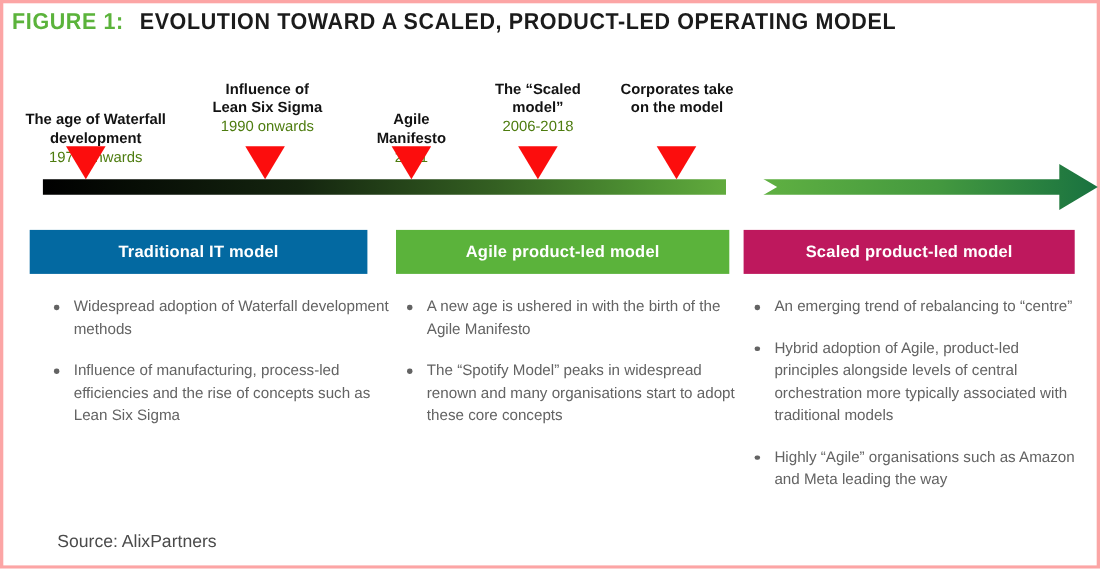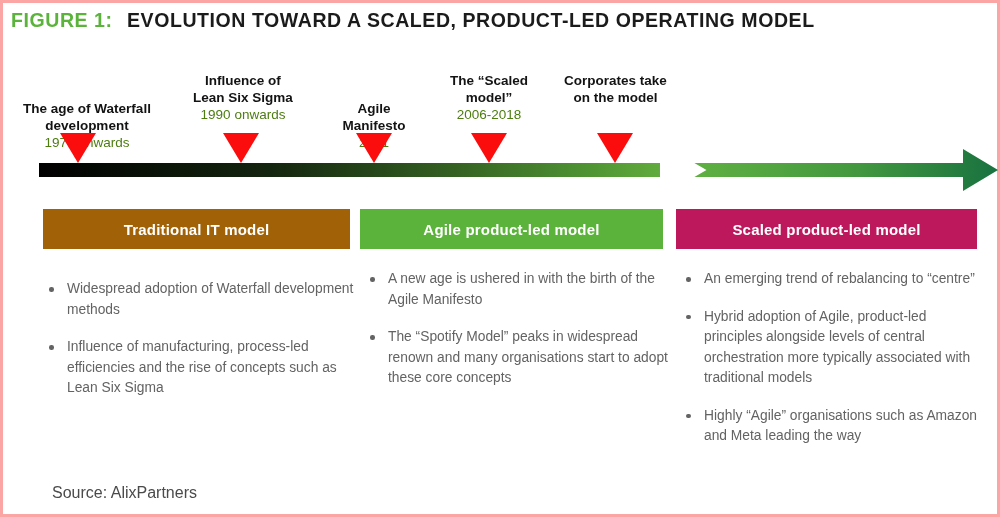--- a/index.html
+++ b/index.html
@@ -210,33 +210,33 @@
     <div id="markers">
         <div class="tri" style="left: 57px;"></div>
         <div class="tri" style="left: 220px;"></div>
         <div class="tri" style="left: 353px;"></div>
         <div class="tri" style="left: 468px;"></div>
         <div class="tri" style="left: 594px;"></div>
       </div>
   </div>
 
   <div id="phase-bars">
-      <div class="phase-bar" style="left: 40px; width: 307px; top: 206px; background: #a16207;">
+      <div class="phase-bar" style="left: 24px; width: 307px; top: 206px; background: #0369a1;">
         <span>Traditional IT model</span>
       </div>
       <div class="phase-bar" style="left: 357px; width: 303px; top: 206px; background: rgb(91, 179, 59);">
         <span>Agile product-led model</span>
       </div>
       <div class="phase-bar" style="left: 673px; width: 301px; top: 206px; background: #be185d;">
         <span>Scaled product-led model</span>
       </div>
     </div>
 
   <div id="bullet-columns">
-      <div class="col" style="left: 36px; width: 318px; margin-top: 10px;">
+      <div class="col" style="left: 36px; width: 318px;">
         <div class="bullet"><span class="dot"></span><span>Widespread adoption of Waterfall development methods</span></div>
         <div class="bullet"><span class="dot"></span><span>Influence of manufacturing, process-led efficiencies and the rise of concepts such as Lean Six Sigma</span></div>
       </div>
       <div class="col" style="left: 357px; width: 310px;">
         <div class="bullet"><span class="dot"></span><span>A new age is ushered in with the birth of the Agile Manifesto</span></div>
         <div class="bullet"><span class="dot"></span><span>The “Spotify Model” peaks in widespread renown and many organisations start to adopt these core concepts</span></div>
       </div>
       <div class="col" style="left: 673px; width: 305px;">
         <div class="bullet"><span class="dot"></span><span>An emerging trend of rebalancing to “centre”</span></div>
         <div class="bullet"><span class="dot"></span><span>Hybrid adoption of Agile, product-led principles alongside levels of central orchestration more typically associated with traditional models</span></div>

